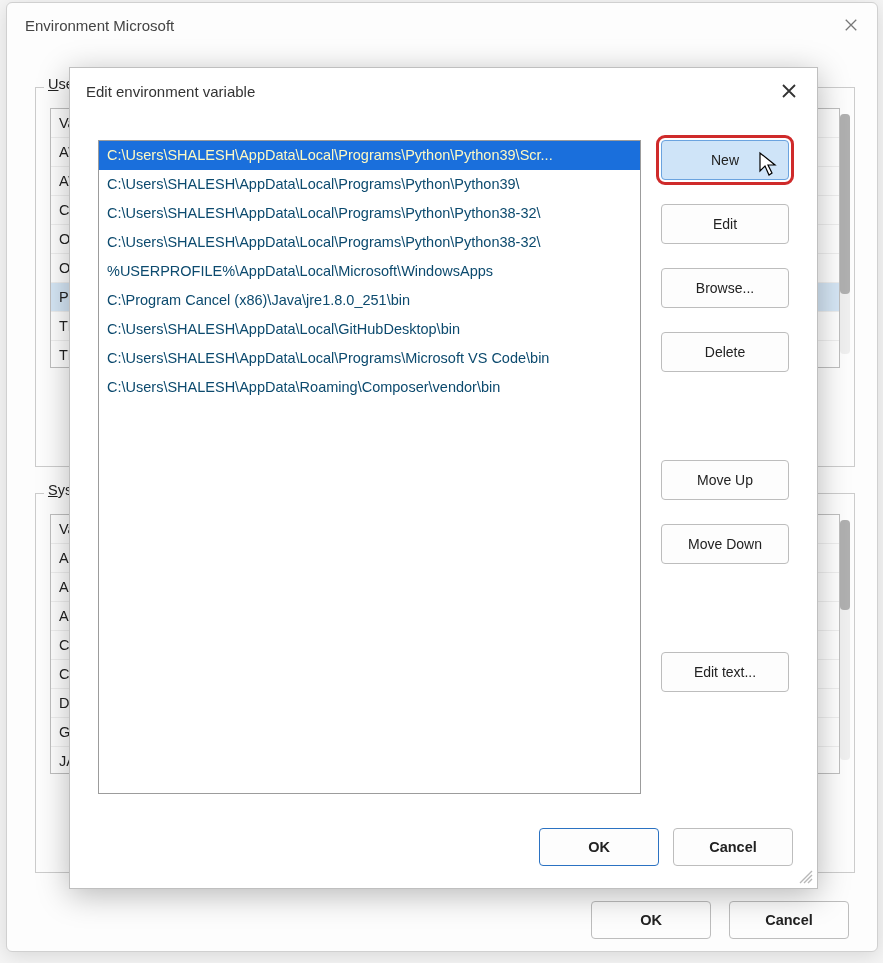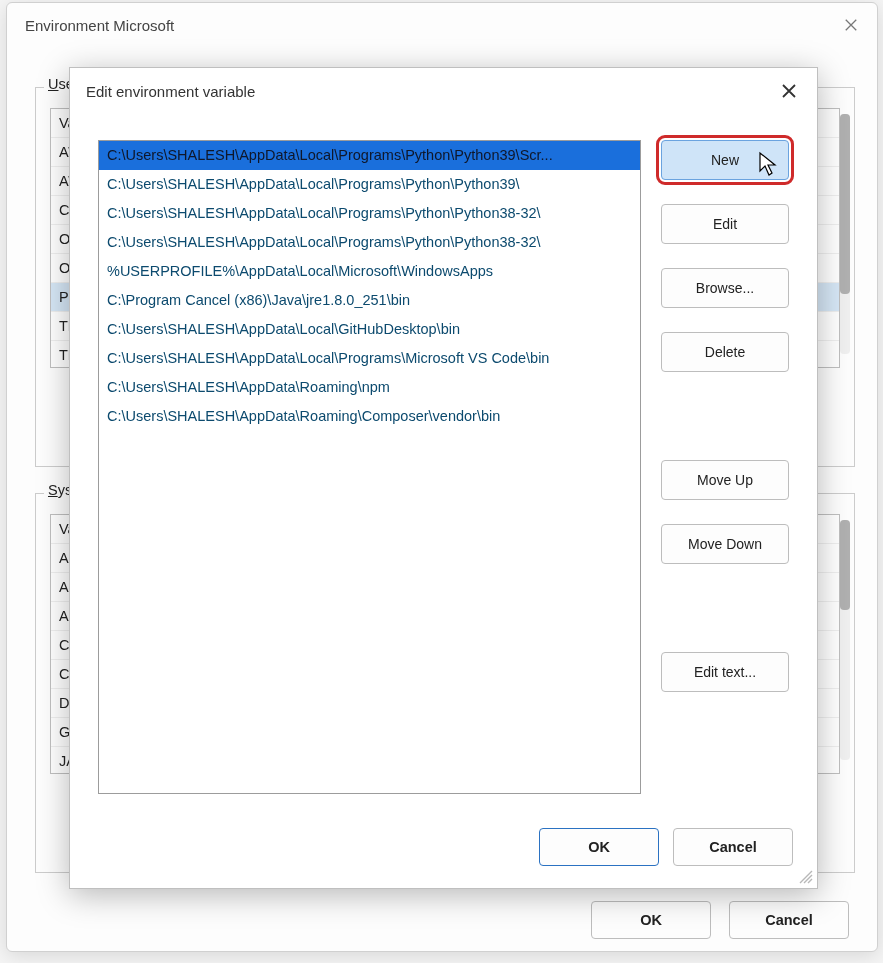--- a/index.html
+++ b/index.html
@@ -171,21 +171,21 @@
     font-size: 14.5px;
     color: #0c4a6e;
     padding: 0 8px;
     white-space: nowrap;
     overflow: hidden;
     text-overflow: ellipsis;
     cursor: default;
   }
   .path-row.selected {
     background: #1a6fdc;
-    color: #0f172a;
+    color: #fef9c3;
   }
 
   .side-btns {
     width: 128px;
     display: flex;
     flex-direction: column;
     gap: 24px;
   }
   .side-btns .spacer { height: 40px; }
   .side-btn {
@@ -354,21 +354,20 @@
   <div class="edit-body">
     <div class="path-list">
       <div class="path-row selected">C:\Users\SHALESH\AppData\Local\Programs\Python\Python39\Scr...</div>
       <div class="path-row">C:\Users\SHALESH\AppData\Local\Programs\Python\Python39\</div>
       <div class="path-row">C:\Users\SHALESH\AppData\Local\Programs\Python\Python38-32\</div>
       <div class="path-row">C:\Users\SHALESH\AppData\Local\Programs\Python\Python38-32\</div>
       <div class="path-row">%USERPROFILE%\AppData\Local\Microsoft\WindowsApps</div>
       <div class="path-row">C:\Program Cancel (x86)\Java\jre1.8.0_251\bin</div>
       <div class="path-row">C:\Users\SHALESH\AppData\Local\GitHubDesktop\bin</div>
       <div class="path-row">C:\Users\SHALESH\AppData\Local\Programs\Microsoft VS Code\bin</div>
-      <div class="path-row">C:\Users\SHALESH\AppData\Roaming\npm</div>
       <div class="path-row">C:\Users\SHALESH\AppData\Roaming\Composer\vendor\bin</div>
     </div>
 
     <div class="side-btns">
       <div class="side-btn highlight">
         <span>New</span>
         <span class="cursor-ptr" style="right:10px;top:10px;">
           <svg viewBox="0 0 20 26">
               <path d="M2 2 L2 20 L7 15 L11 24 L14 22 L10 14 L17 14 Z" fill="#fff" stroke="#000" stroke-width="1.2"></path>
             </svg>

